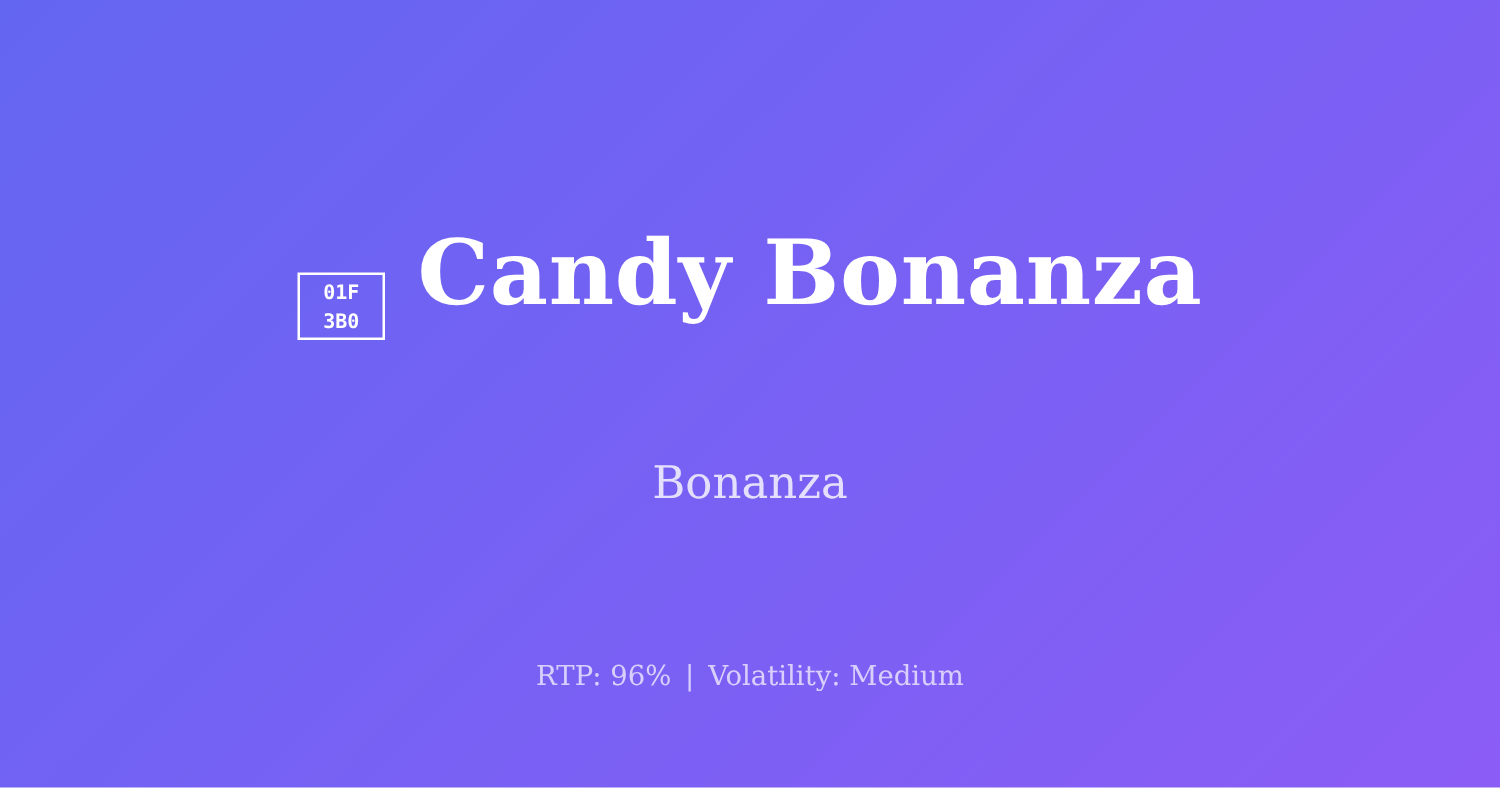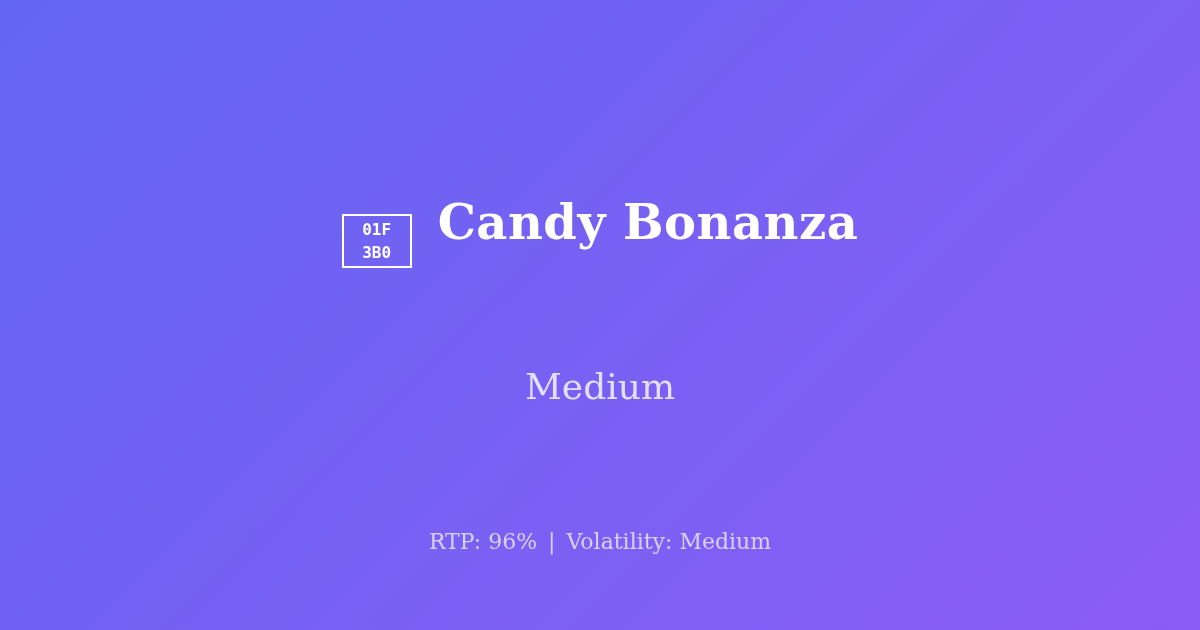--- a/index.html
+++ b/index.html
@@ -67,21 +67,21 @@
     font-size: 16px;
     line-height: 23px;
     font-weight: 700;
     color: #ffffff;
     letter-spacing: 0px;
   }
 
   .game-title {
     font-family: "DejaVu Serif", serif;
     font-weight: 700;
-    font-size: 48px;
+    font-size: 72px;
     line-height: 78px;
     color: #ffffff;
     letter-spacing: 0.5px;
   }
 
   
   .provider {
     position: absolute;
     top: 365px;
     left: 0;
@@ -122,21 +122,21 @@
       <span class="tofu">
         <span class="tofu-row">01F</span>
         <span class="tofu-row">3B0</span>
       </span>
 
       <span class="game-title">Candy Bonanza</span>
 
     </div>
   </div>
 
-  <div class="provider">Medium</div>
+  <div class="provider">Bonanza</div>
 
   <div class="meta">
     <span>RTP: 96%</span>
     <span class="meta-sep">|</span>
     <span>Volatility: Medium</span>
   </div>
 
 </div>
 
 </body></html>

